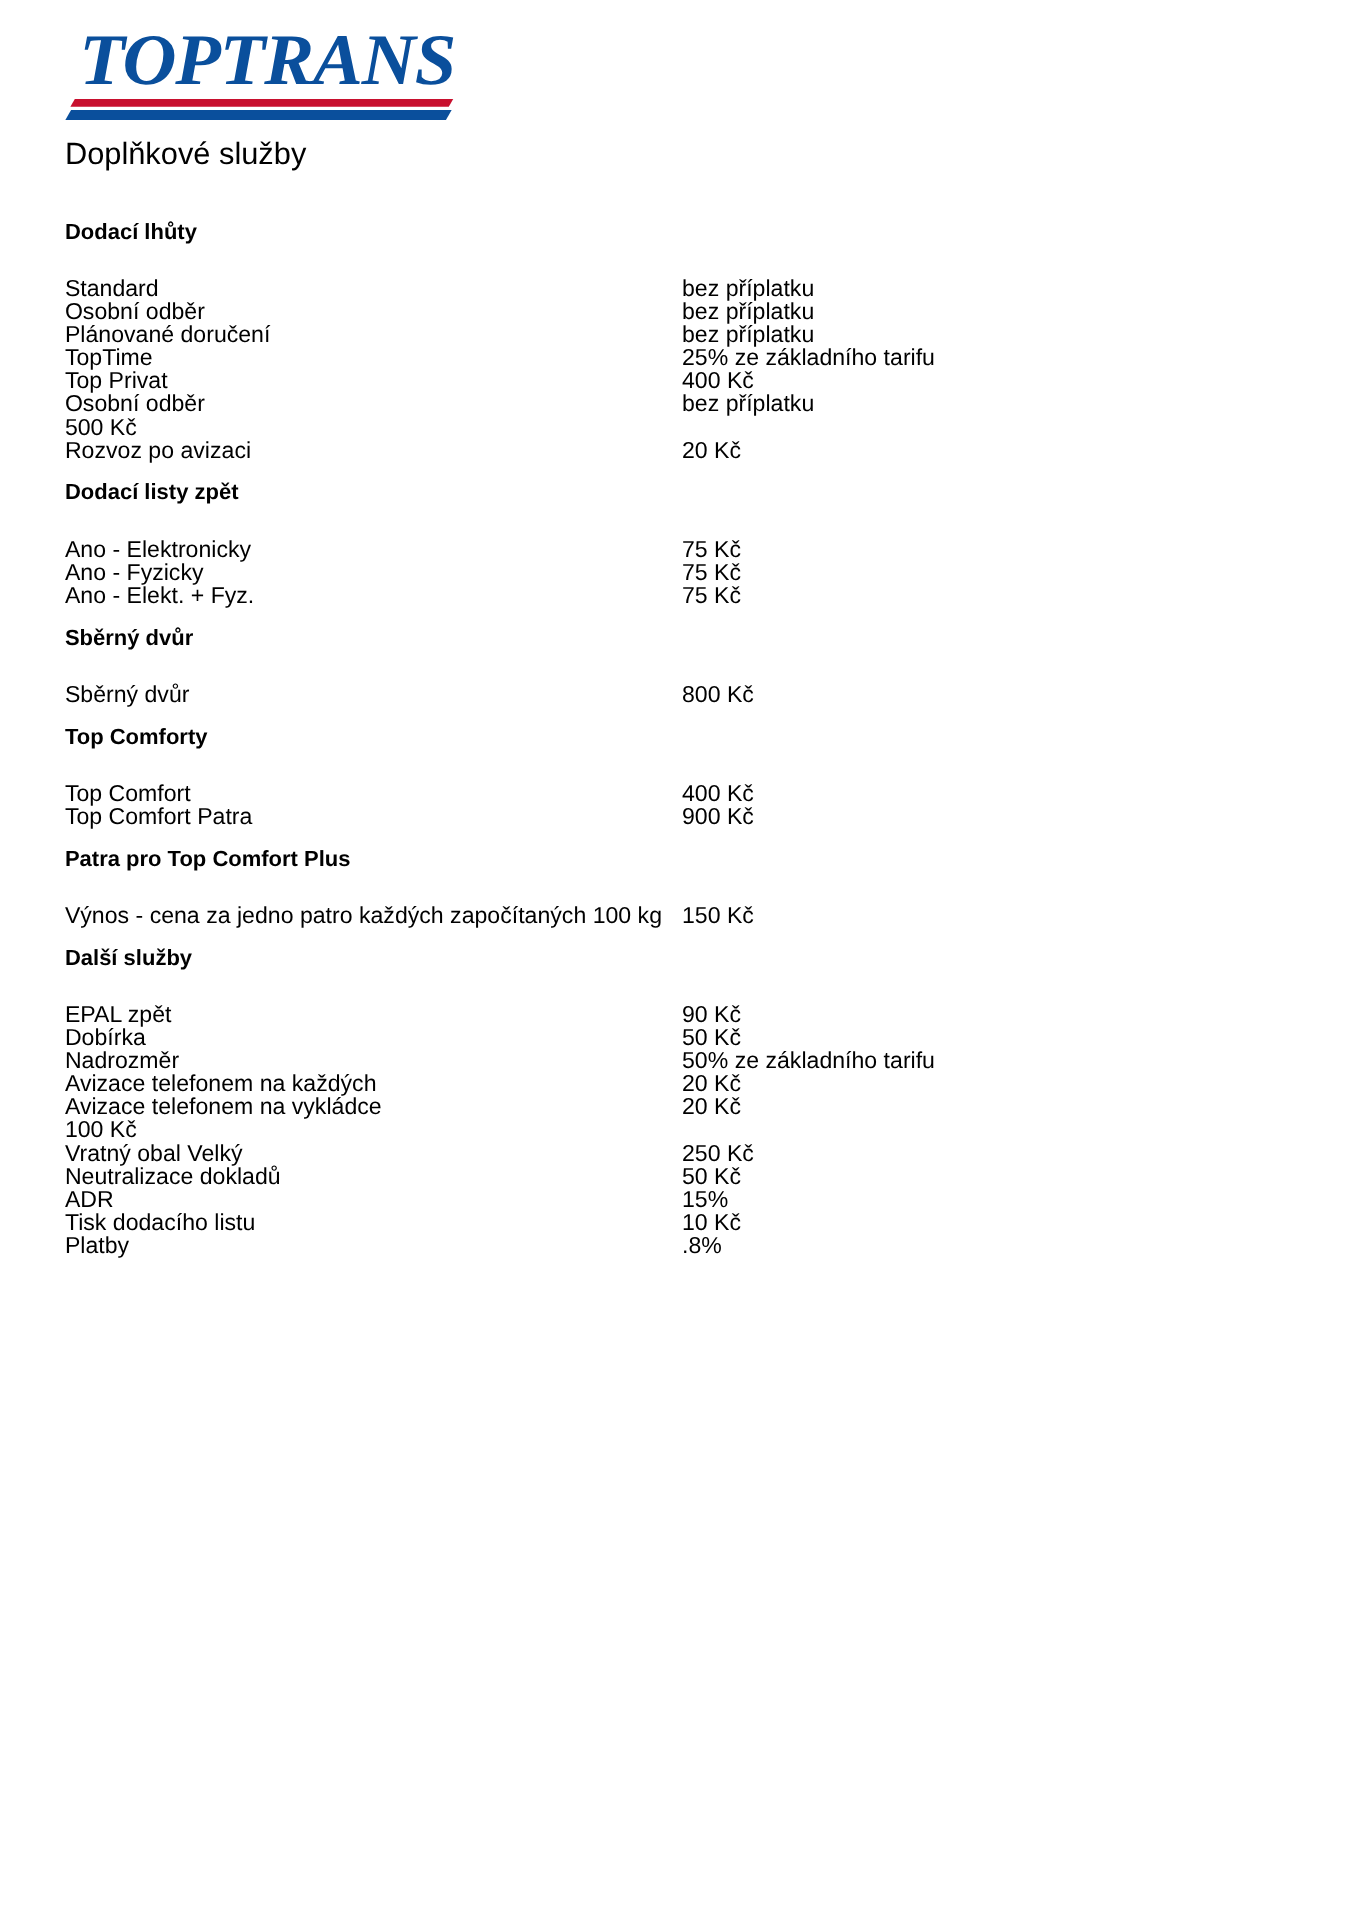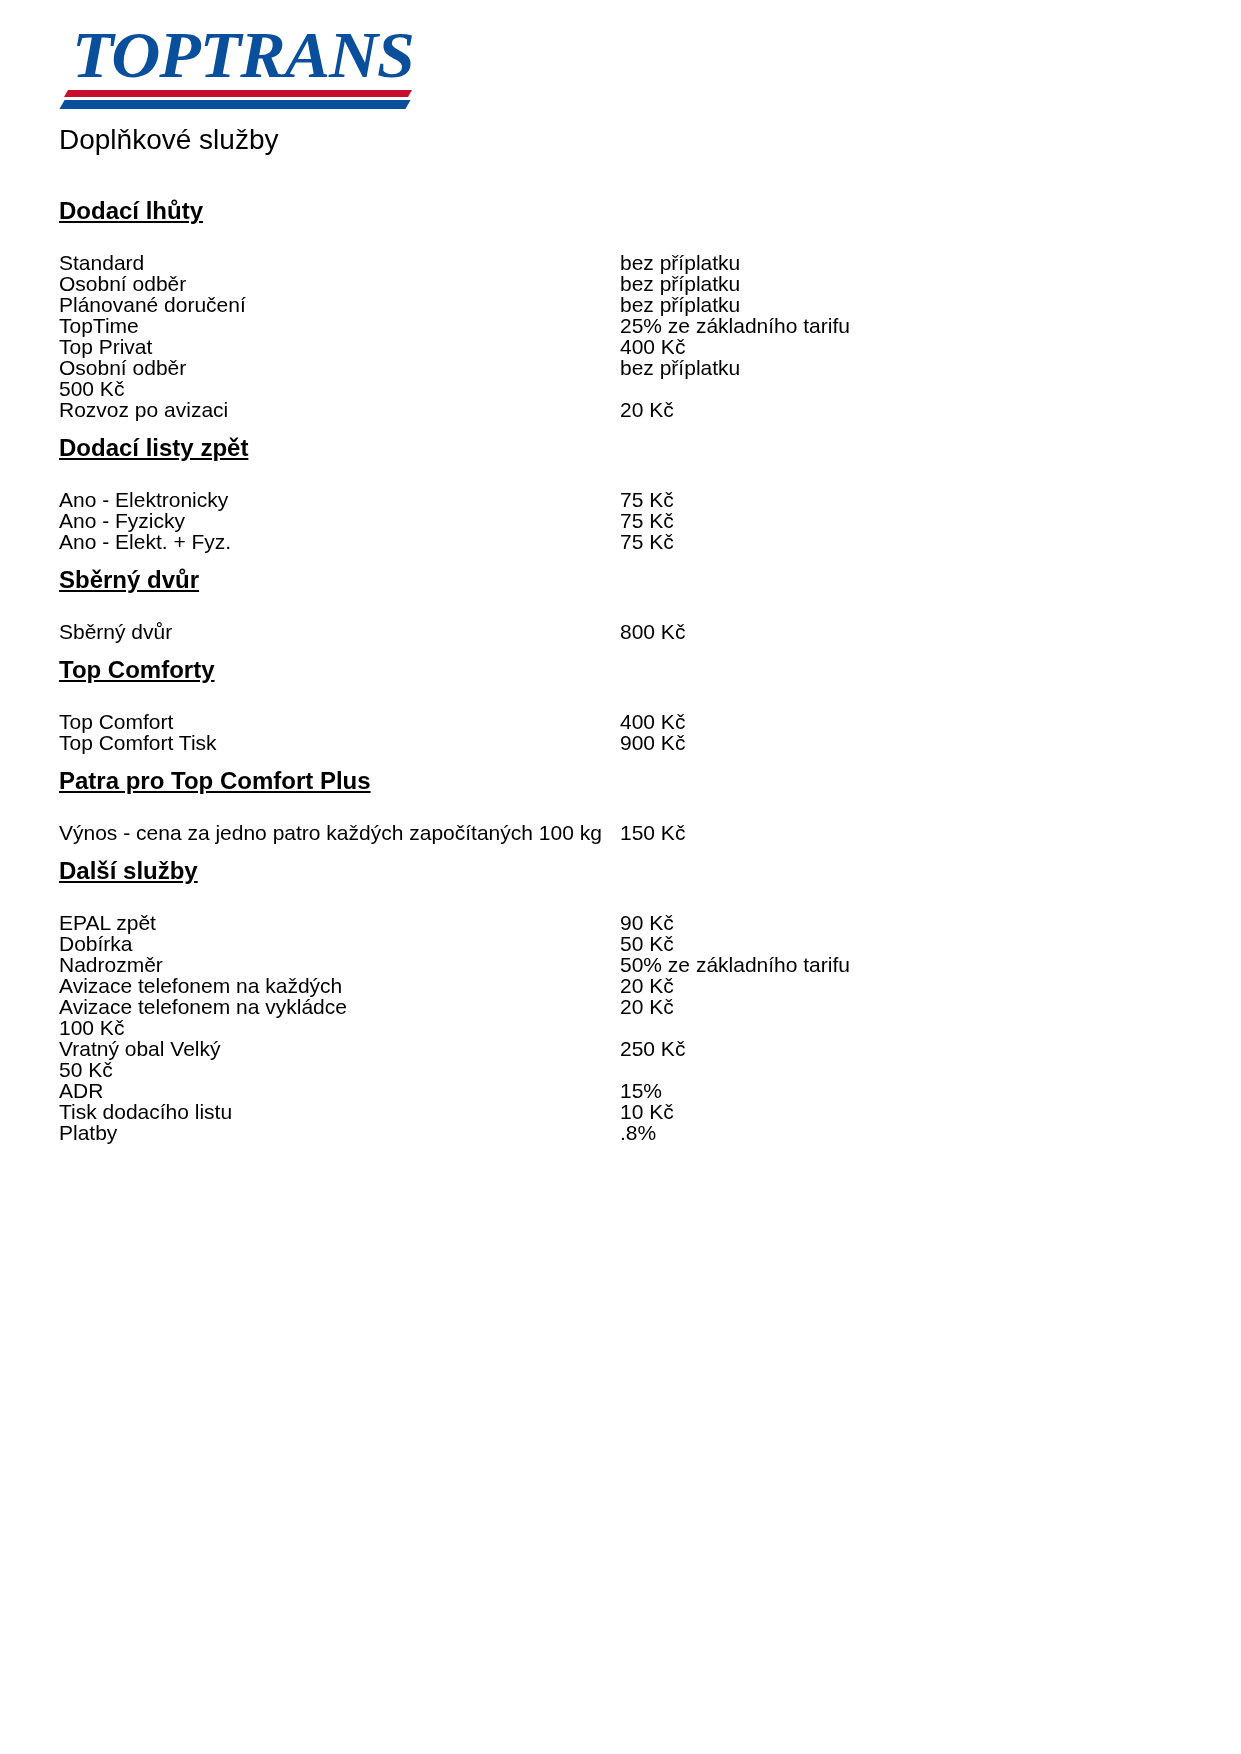--- a/index.html
+++ b/index.html
@@ -16,21 +16,21 @@
       line-height: 1;
     }
     .stripe { position: absolute; left: 0; height: 7px; }
     .stripe-red { top: 62px; background: #c8102e; transform: skewX(-30deg); left: 6px; width: 344px; }
     .stripe-blue { top: 72px; background: #0a4f9c; transform: skewX(-30deg); left: 2px; width: 346px; height: 9px; }
     .page-title {
       position: absolute; left: 59px; top: 124px;
       font-size: 28px; font-weight: normal; margin: 0;
     }
     .content { position: absolute; left: 59px; top: 196px; width: 1100px; }
-    .section-title { font-size: 24px; font-weight: bold; margin: 0; height: 36px; line-height: 30px; text-decoration: underline; }
+    .section-title { font-size: 20px; font-weight: bold; margin: 0; height: 36px; line-height: 30px; }
     .rows { margin-top: 20px; margin-bottom: 13px; }
     .row { display: flex; height: 21px; line-height: 21px; font-size: 21px; }
     .row .label { width: 561px; }
     .row .value { }
   </style>
 </head>
 <body>
 
 <div class="logo">
   <div class="logo-text">TOPTRANS</div>
@@ -108,21 +108,21 @@
   </section>
 
   <section>
     <h2 class="section-title">Top Comforty</h2>
     <div class="rows">
       <div class="row">
           <span class="label">Top Comfort</span>
           <span class="value">400 Kč</span>
         </div>
       <div class="row">
-          <span class="label">Top Comfort Tisk</span>
+          <span class="label">Top Comfort Patra</span>
           <span class="value">900 Kč</span>
         </div>
     </div>
   </section>
 
   <section>
     <h2 class="section-title">Patra pro Top Comfort Plus</h2>
     <div class="rows">
       <div class="row">
           <span class="label">Výnos - cena za jedno patro každých započítaných 100 kg</span>
@@ -155,20 +155,21 @@
           <span class="value">20 Kč</span>
         </div>
       <div class="row">
           <span class="value">100 Kč</span>
         </div>
       <div class="row">
           <span class="label">Vratný obal Velký</span>
           <span class="value">250 Kč</span>
         </div>
       <div class="row">
+          <span class="label">Neutralizace dokladů</span>
           <span class="value">50 Kč</span>
         </div>
       <div class="row">
           <span class="label">ADR</span>
           <span class="value">15%</span>
         </div>
       <div class="row">
           <span class="label">Tisk dodacího listu</span>
           <span class="value">10 Kč</span>
         </div>

